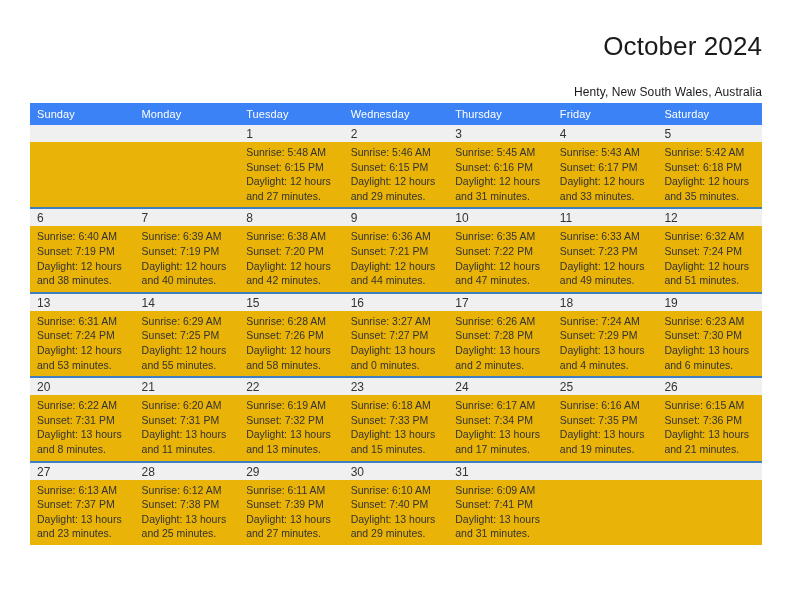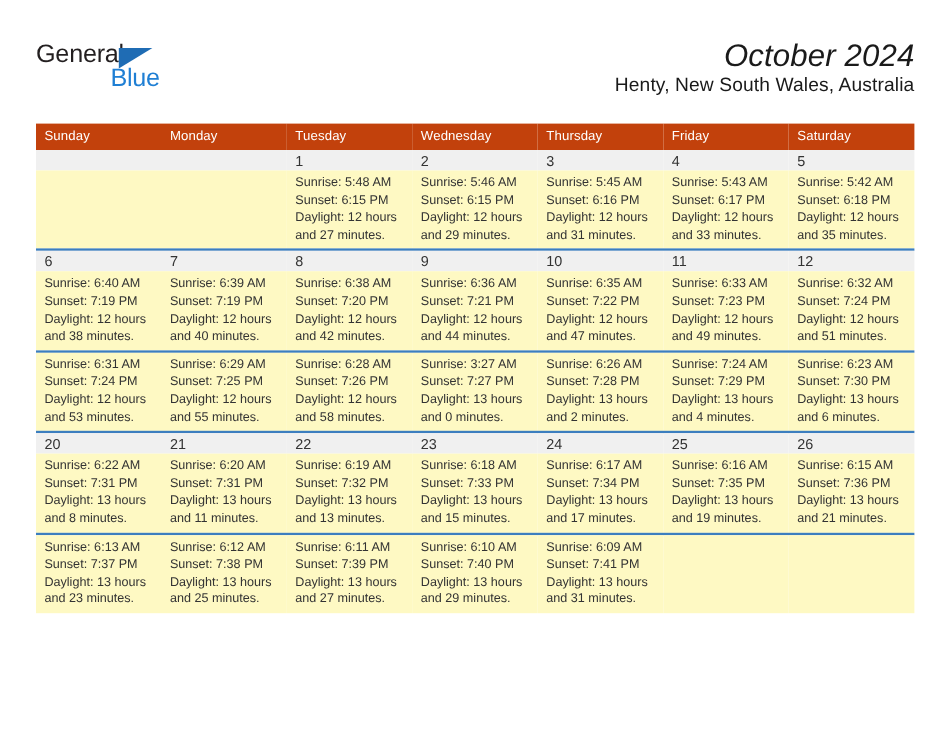--- a/index.html
+++ b/index.html
@@ -69,43 +69,42 @@
     right: 0;
     top: 0;
     text-align: right;
   }
   .cal-title {
     font-size: 26px;
     font-weight: normal;
     color: #1a1a1a;
     line-height: 32px;
     letter-spacing: 0.1px;
-    font-style: italic;
   }
   .cal-sub {
-    font-size: 16px;
+    font-size: 12px;
     font-weight: normal;
     color: #1a1a1a;
     line-height: 20px;
-    margin-top: 0;
+    margin-top: 20px;
     letter-spacing: 0.1px;
   }
 
   
   .cal {
     position: absolute;
     left: 30px;
     top: 103px;
     width: 732px;
     border-collapse: collapse;
     table-layout: fixed;
   }
 
   .cal th {
-    background: #c2410c;
+    background: #3b82f6;
     color: #ffffff;
     font-size: 11px;
     font-weight: normal;
     text-align: left;
     padding: 5px 0 5px 7px;
     height: 21px;
     letter-spacing: 0.1px;
   }
 
   .week-sep td {
@@ -118,43 +117,38 @@
     background: #f0f0f0;
     height: 17px;
     padding: 2px 0 1px 7px;
     font-size: 12px;
     color: #333333;
     vertical-align: top;
     line-height: 14px;
   }
 
   .body-row td {
-    background: #fef9c3;
+    background: #eab308;
     height: 58px;
     padding: 3px 6px 4px 7px;
     font-size: 10.5px;
     color: #333333;
     vertical-align: top;
     line-height: 14.6px;
   }
 
   .body-row td div { white-space: nowrap; }
 </style>
 </head>
 <body>
 
 <div class="page">
 
   <div class="top">
 
-    <div class="logo">
-      <span class="logo-general">General</span>
-      <span class="logo-tri"></span>
-      <span class="logo-blue">Blue</span>
-    </div>
 
     <div class="titles">
       <div class="cal-title">October 2024</div>
       <div class="cal-sub">Henty, New South Wales, Australia</div>
     </div>
 
   </div>
 
   <table class="cal">
     <thead>
@@ -264,20 +258,29 @@
           <td>
             <div>Sunrise: 6:32 AM</div>
             <div>Sunset: 7:24 PM</div>
             <div>Daylight: 12 hours</div>
             <div>and 51 minutes.</div>
           </td>
         </tr>
         <tr class="week-sep">
           <td colspan="7"></td>
         </tr>
+        <tr class="num-row">
+          <td>13</td>
+          <td>14</td>
+          <td>15</td>
+          <td>16</td>
+          <td>17</td>
+          <td>18</td>
+          <td>19</td>
+        </tr>
         <tr class="body-row">
           <td>
             <div>Sunrise: 6:31 AM</div>
             <div>Sunset: 7:24 PM</div>
             <div>Daylight: 12 hours</div>
             <div>and 53 minutes.</div>
           </td>
           <td>
             <div>Sunrise: 6:29 AM</div>
             <div>Sunset: 7:25 PM</div>
@@ -367,20 +370,29 @@
           <td>
             <div>Sunrise: 6:15 AM</div>
             <div>Sunset: 7:36 PM</div>
             <div>Daylight: 13 hours</div>
             <div>and 21 minutes.</div>
           </td>
         </tr>
         <tr class="week-sep">
           <td colspan="7"></td>
         </tr>
+        <tr class="num-row">
+          <td>27</td>
+          <td>28</td>
+          <td>29</td>
+          <td>30</td>
+          <td>31</td>
+          <td></td>
+          <td></td>
+        </tr>
         <tr class="body-row">
           <td>
             <div>Sunrise: 6:13 AM</div>
             <div>Sunset: 7:37 PM</div>
             <div>Daylight: 13 hours</div>
             <div>and 23 minutes.</div>
           </td>
           <td>
             <div>Sunrise: 6:12 AM</div>
             <div>Sunset: 7:38 PM</div>

